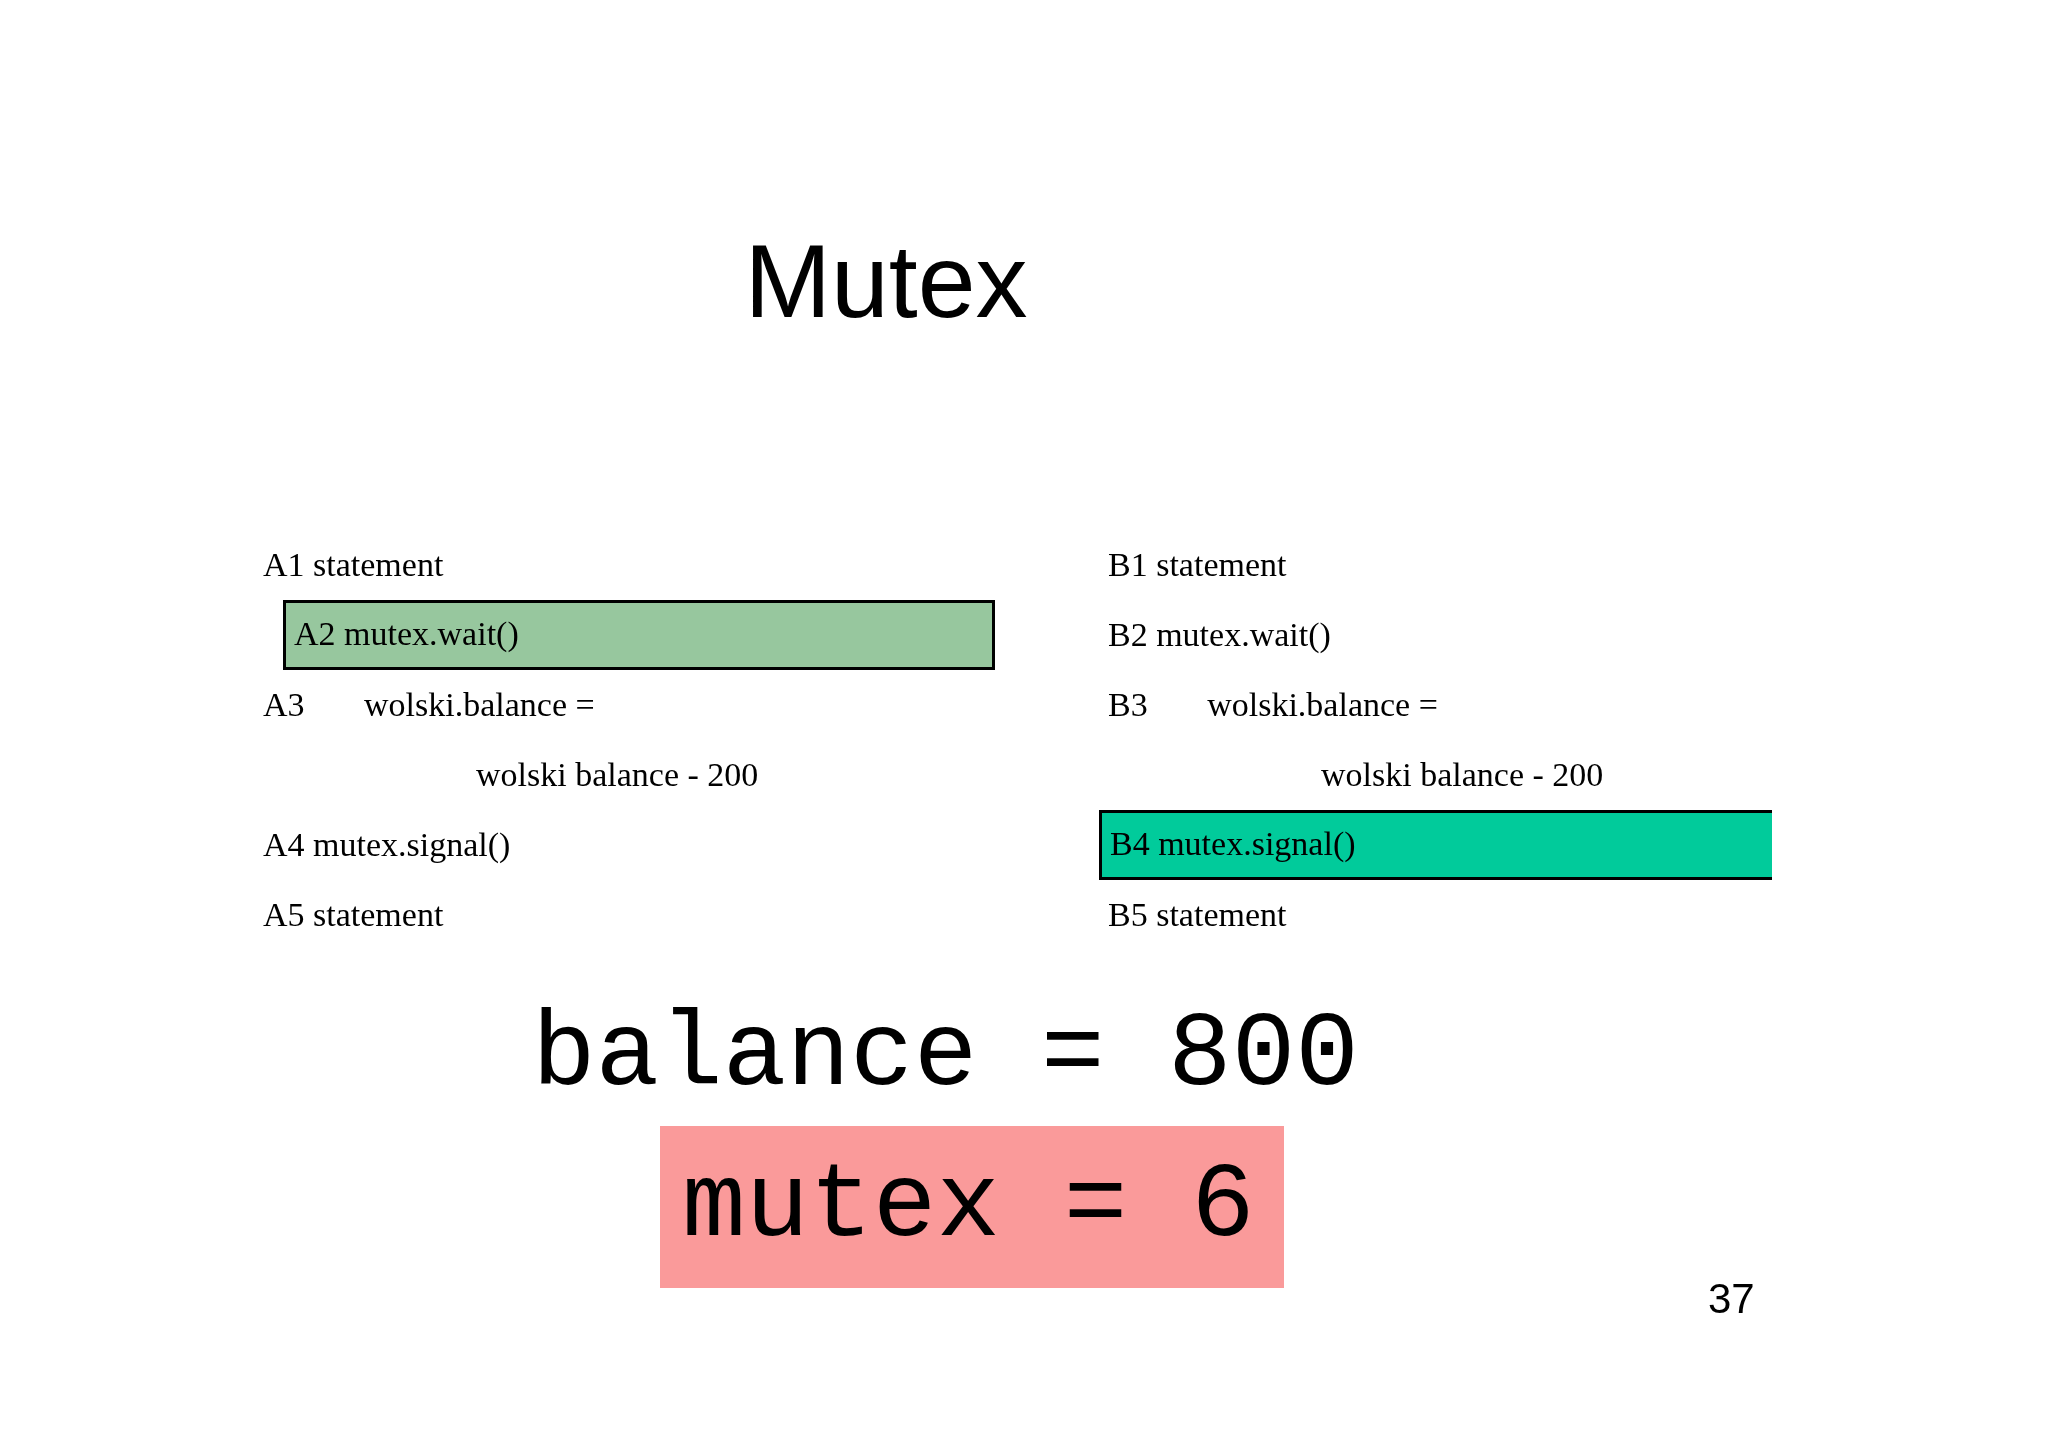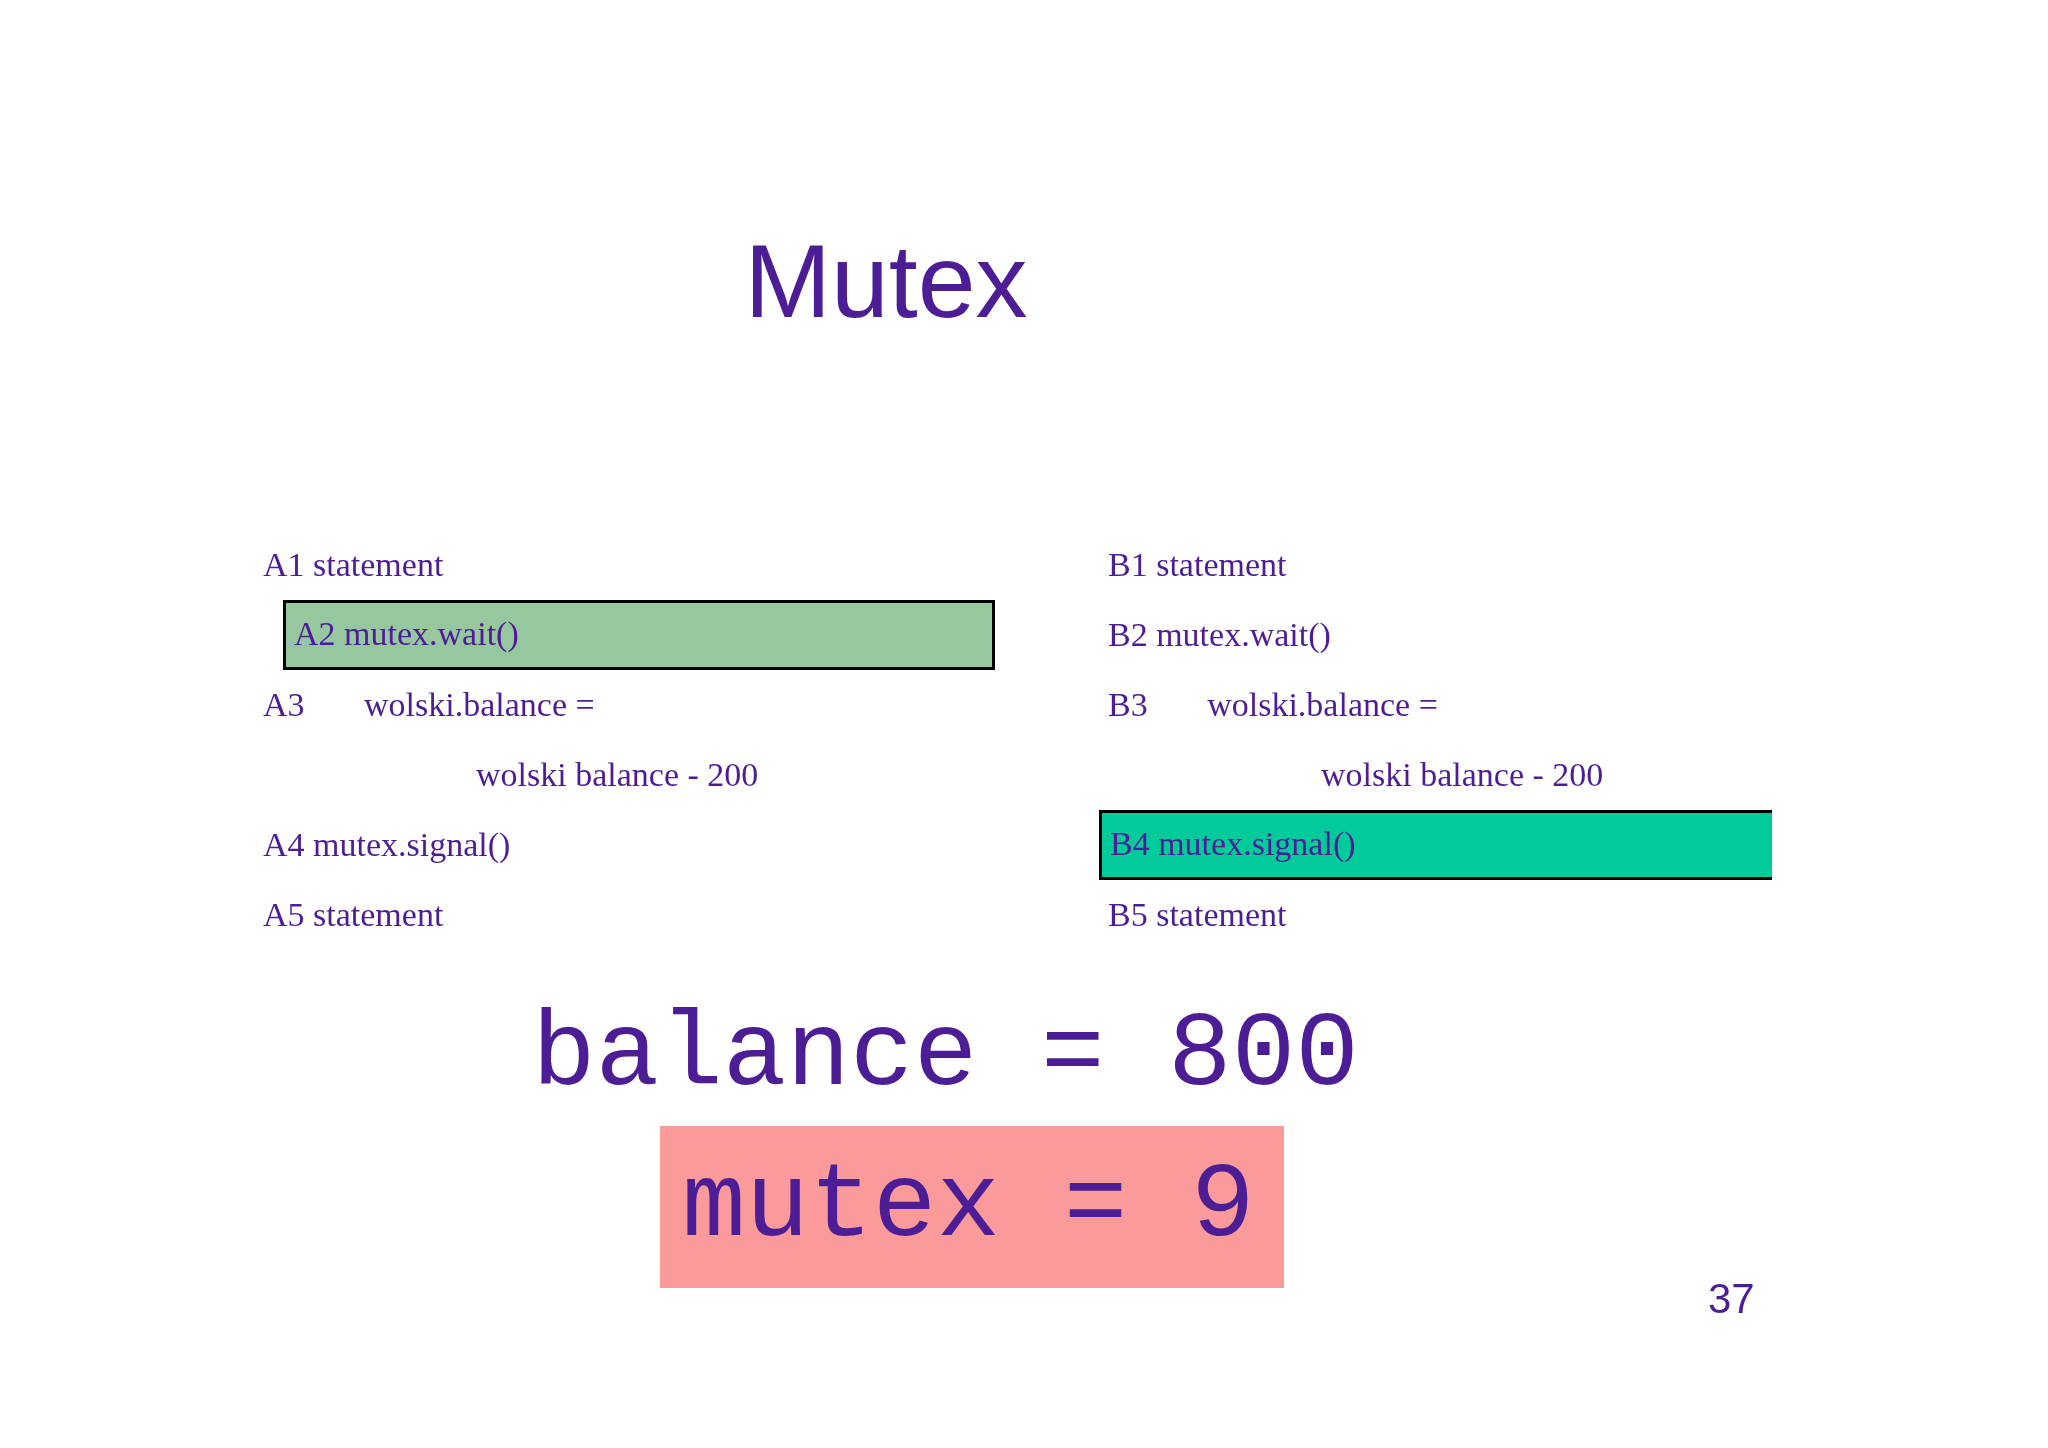--- a/index.html
+++ b/index.html
@@ -5,21 +5,21 @@
   html, body {
     margin: 0;
     padding: 0;
     background: #ffffff;
   }
   .slide {
     position: relative;
     width: 1772px;
     height: 1448px;
     background: #ffffff;
-    color: #4c1d95;
+    color: #000000;
     font-family: "Liberation Serif", serif;
     overflow: hidden;
   }
   .title {
     position: absolute;
     top: 224px;
     left: 0;
     width: 100%;
     text-align: center;
     font-family: "Liberation Sans", sans-serif;
@@ -104,18 +104,18 @@
     <div class="code-line">B2 mutex.wait()</div>
     <div class="code-line">B3       wolski.balance =</div>
     <div class="code-line indent">wolski balance - 200</div>
     <div class="code-line hl">B4 mutex.signal()</div>
     <div class="code-line">B5 statement</div>
   </div>
 
   <div class="balance-line">balance = 800</div>
 
   <div class="mutex-box">
-    <span>mutex = 9</span>
+    <span>mutex = 6</span>
   </div>
 
   <div class="page-number">37</div>
 
 </div>
 
 </body></html>

